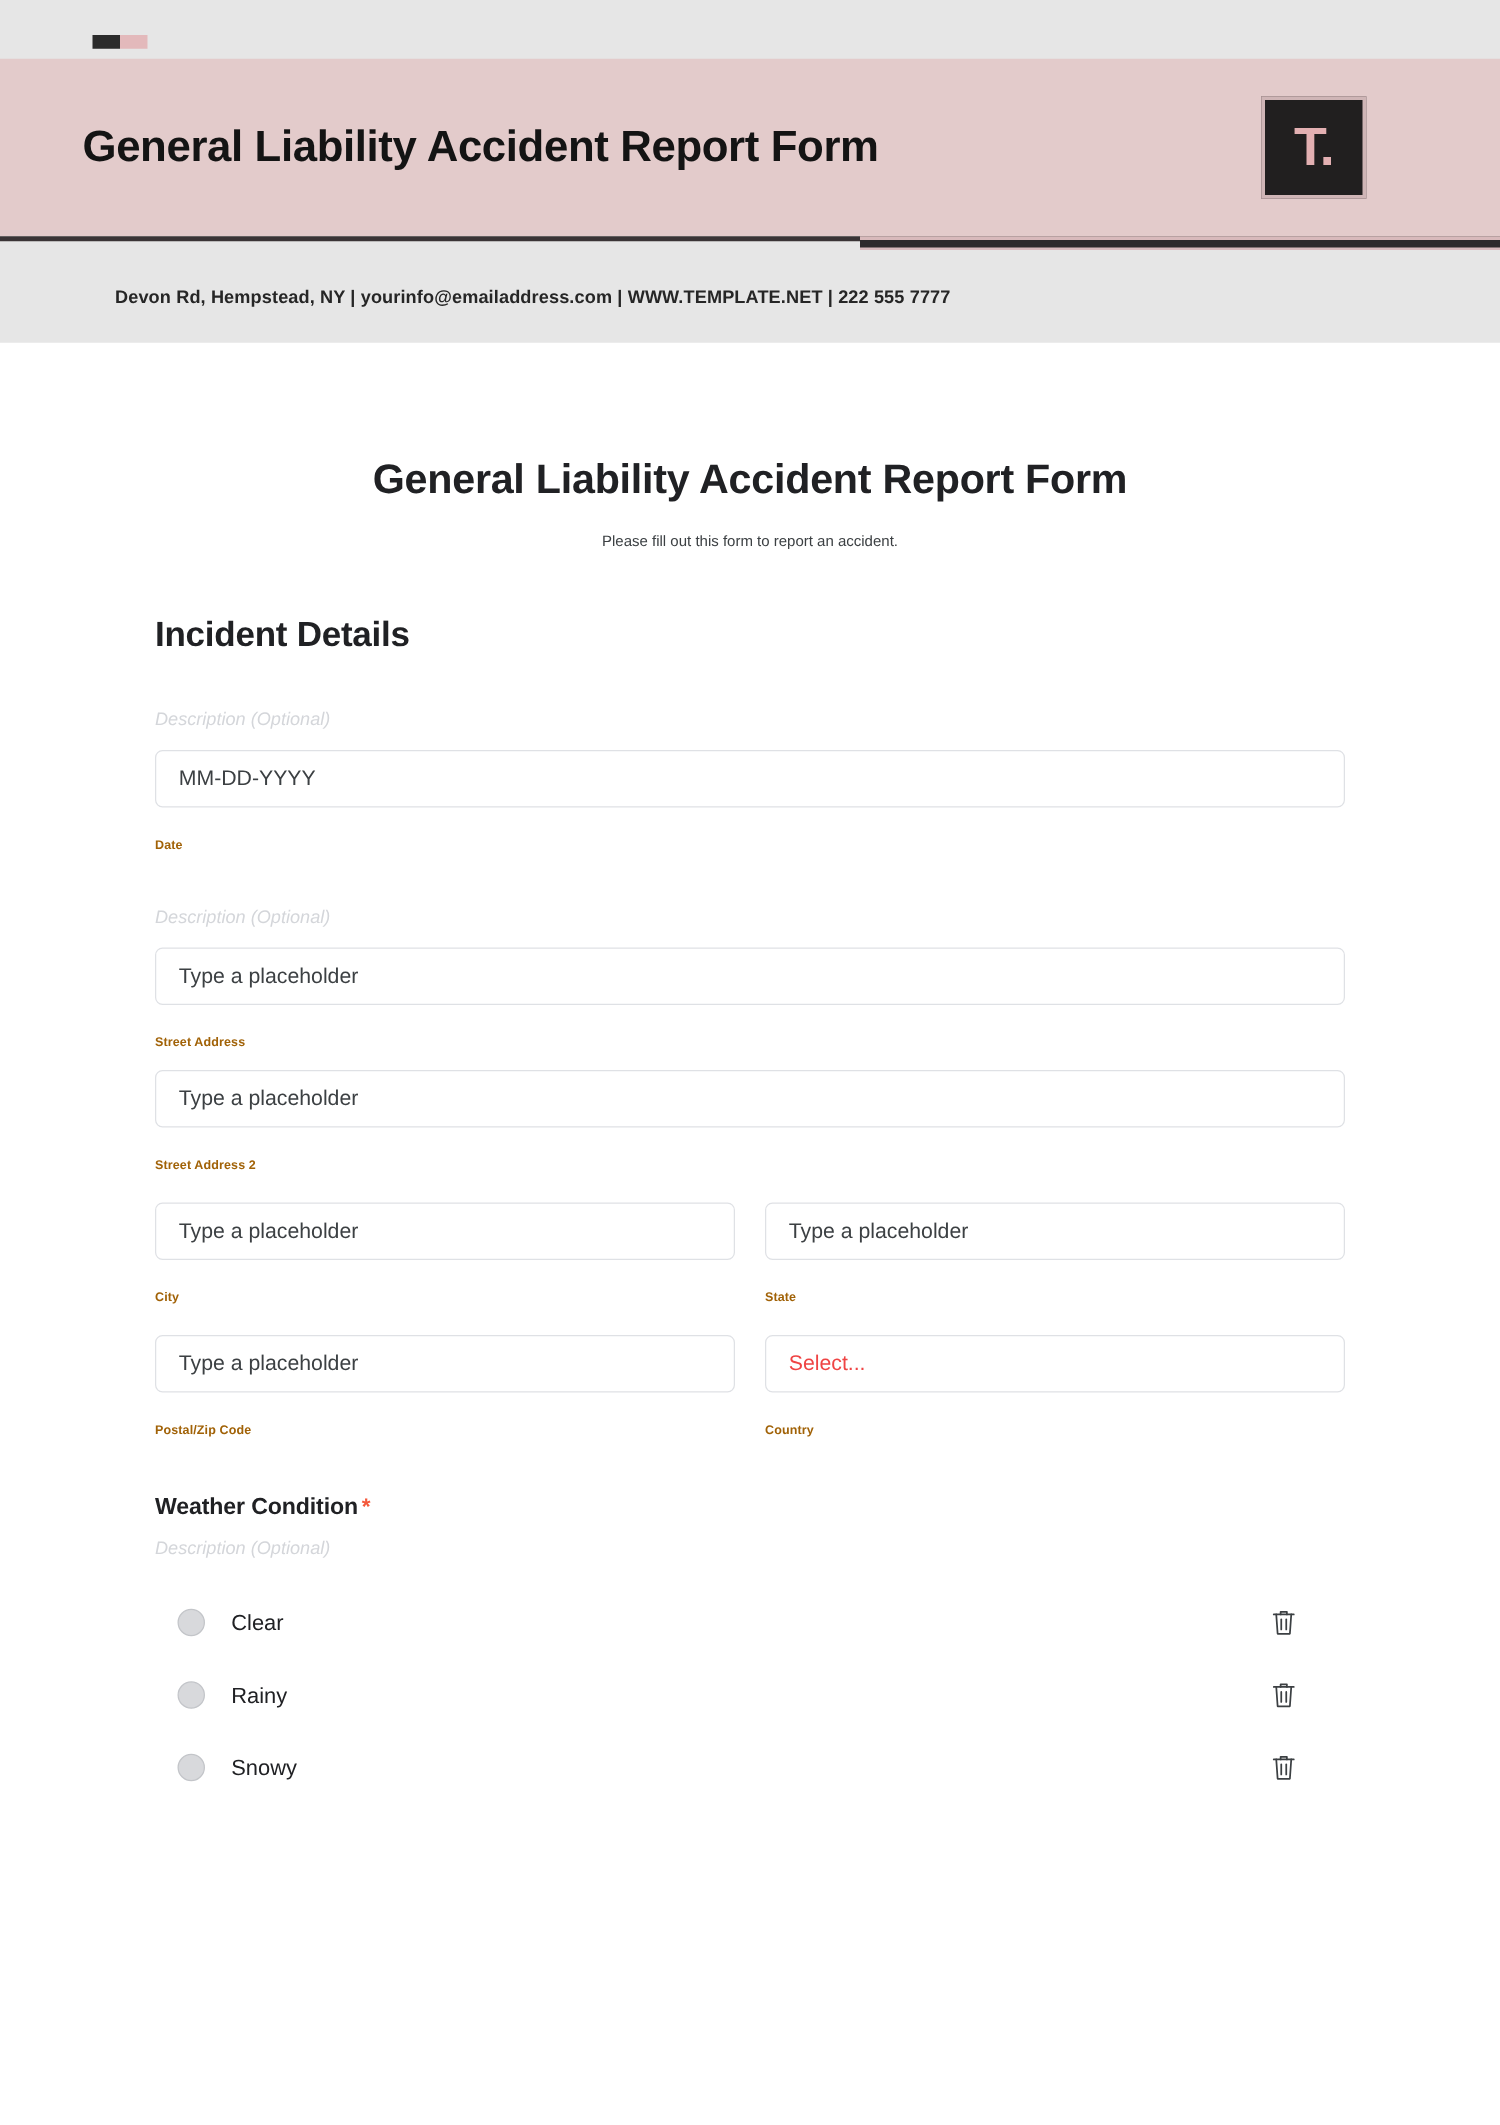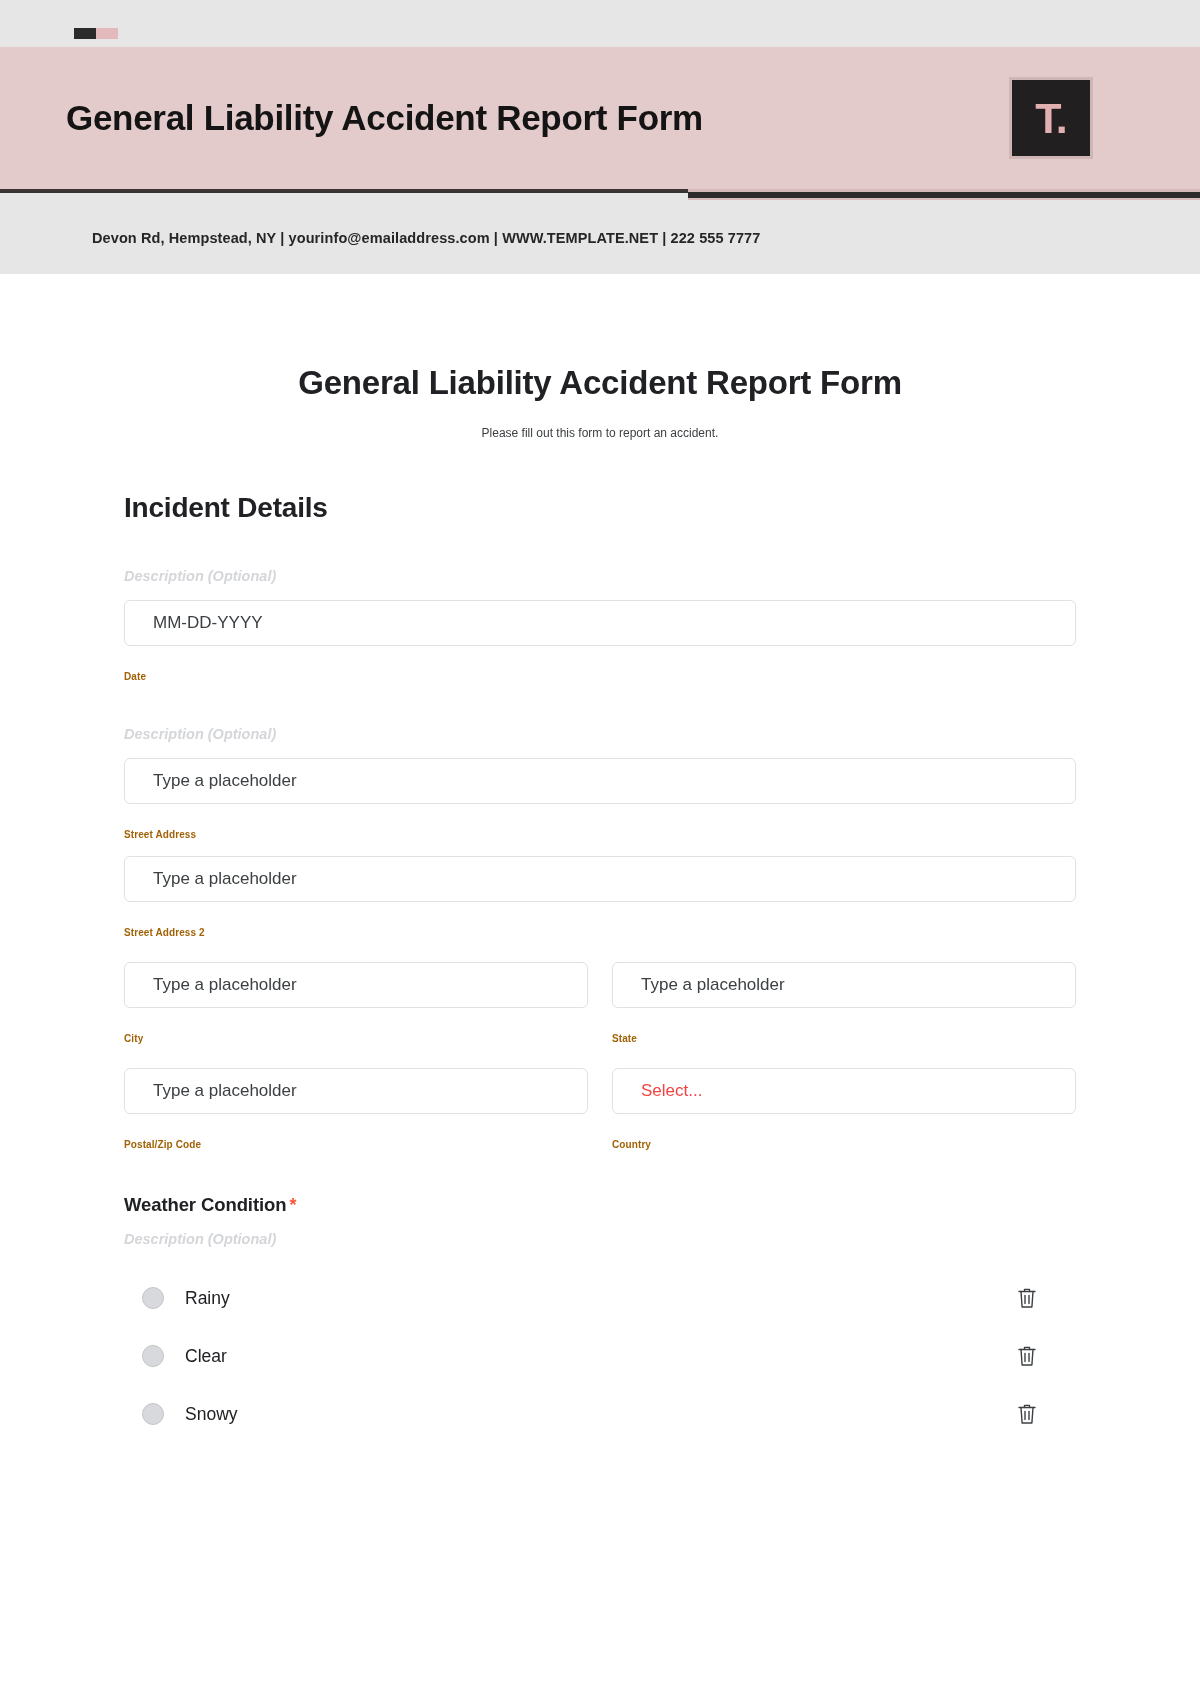--- a/index.html
+++ b/index.html
@@ -161,31 +161,31 @@
     font-weight: 700;
     font-size: 18px;
     margin-left: 3px;
   }
 
   .field-desc {
     font-size: 14.5px;
     font-style: italic;
     color: #d4d6da;
     margin-top: 15px;
-    font-weight: 700;
+    font-weight: 400;
   }
 
   .txt-input {
     width: 100%;
     height: 46px;
     border: 1px solid #dfe1e5;
     border-radius: 6px;
     background: #ffffff;
     margin-top: 16px;
-    padding: 0 28px;
+    padding: 0 18px;
     display: flex;
     align-items: center;
     font-size: 17px;
     color: #3c4043;
   }
   .txt-input.placeholder-muted { color: #ef4444; }
 
   .sub-label {
     font-size: 10px;
     font-weight: 700;
@@ -309,51 +309,51 @@
     </div>
   </div>
 
   <div class="field-block">
     <div class="field-label">
       <span>Weather Condition</span><span class="req-star">*</span>
     </div>
     <div class="field-desc">Description (Optional)</div>
 
     <div class="option-list">
+
+      <div class="option-row">
+        <span class="radio-circle"></span>
+        <span class="option-label">Clear</span>
+        <span class="trash-btn">
+          <svg width="22" height="24" viewBox="0 0 22 24" fill="none" stroke="#3c4043" stroke-width="1.4" stroke-linecap="round" stroke-linejoin="round">
+            <path d="M3 5.5 H19"></path>
+            <path d="M8.5 5.5 V3.4 H13.5 V5.5"></path>
+            <path d="M5 5.5 L6.1 21 H15.9 L17 5.5"></path>
+            <path d="M9 9.5 V17.5"></path>
+            <path d="M13 9.5 V17.5"></path>
+          </svg>
+        </span>
+      </div>
 
       <div class="option-row">
         <span class="radio-circle"></span>
         <span class="option-label">Rainy</span>
         <span class="trash-btn">
           <svg width="22" height="24" viewBox="0 0 22 24" fill="none" stroke="#3c4043" stroke-width="1.4" stroke-linecap="round" stroke-linejoin="round">
             <path d="M3 5.5 H19"></path>
             <path d="M8.5 5.5 V3.4 H13.5 V5.5"></path>
             <path d="M5 5.5 L6.1 21 H15.9 L17 5.5"></path>
             <path d="M9 9.5 V17.5"></path>
             <path d="M13 9.5 V17.5"></path>
           </svg>
         </span>
       </div>
 
       <div class="option-row">
         <span class="radio-circle"></span>
-        <span class="option-label">Clear</span>
-        <span class="trash-btn">
-          <svg width="22" height="24" viewBox="0 0 22 24" fill="none" stroke="#3c4043" stroke-width="1.4" stroke-linecap="round" stroke-linejoin="round">
-            <path d="M3 5.5 H19"></path>
-            <path d="M8.5 5.5 V3.4 H13.5 V5.5"></path>
-            <path d="M5 5.5 L6.1 21 H15.9 L17 5.5"></path>
-            <path d="M9 9.5 V17.5"></path>
-            <path d="M13 9.5 V17.5"></path>
-          </svg>
-        </span>
-      </div>
-
-      <div class="option-row">
-        <span class="radio-circle"></span>
         <span class="option-label">Snowy</span>
         <span class="trash-btn">
           <svg width="22" height="24" viewBox="0 0 22 24" fill="none" stroke="#3c4043" stroke-width="1.4" stroke-linecap="round" stroke-linejoin="round">
             <path d="M3 5.5 H19"></path>
             <path d="M8.5 5.5 V3.4 H13.5 V5.5"></path>
             <path d="M5 5.5 L6.1 21 H15.9 L17 5.5"></path>
             <path d="M9 9.5 V17.5"></path>
             <path d="M13 9.5 V17.5"></path>
           </svg>
         </span>

